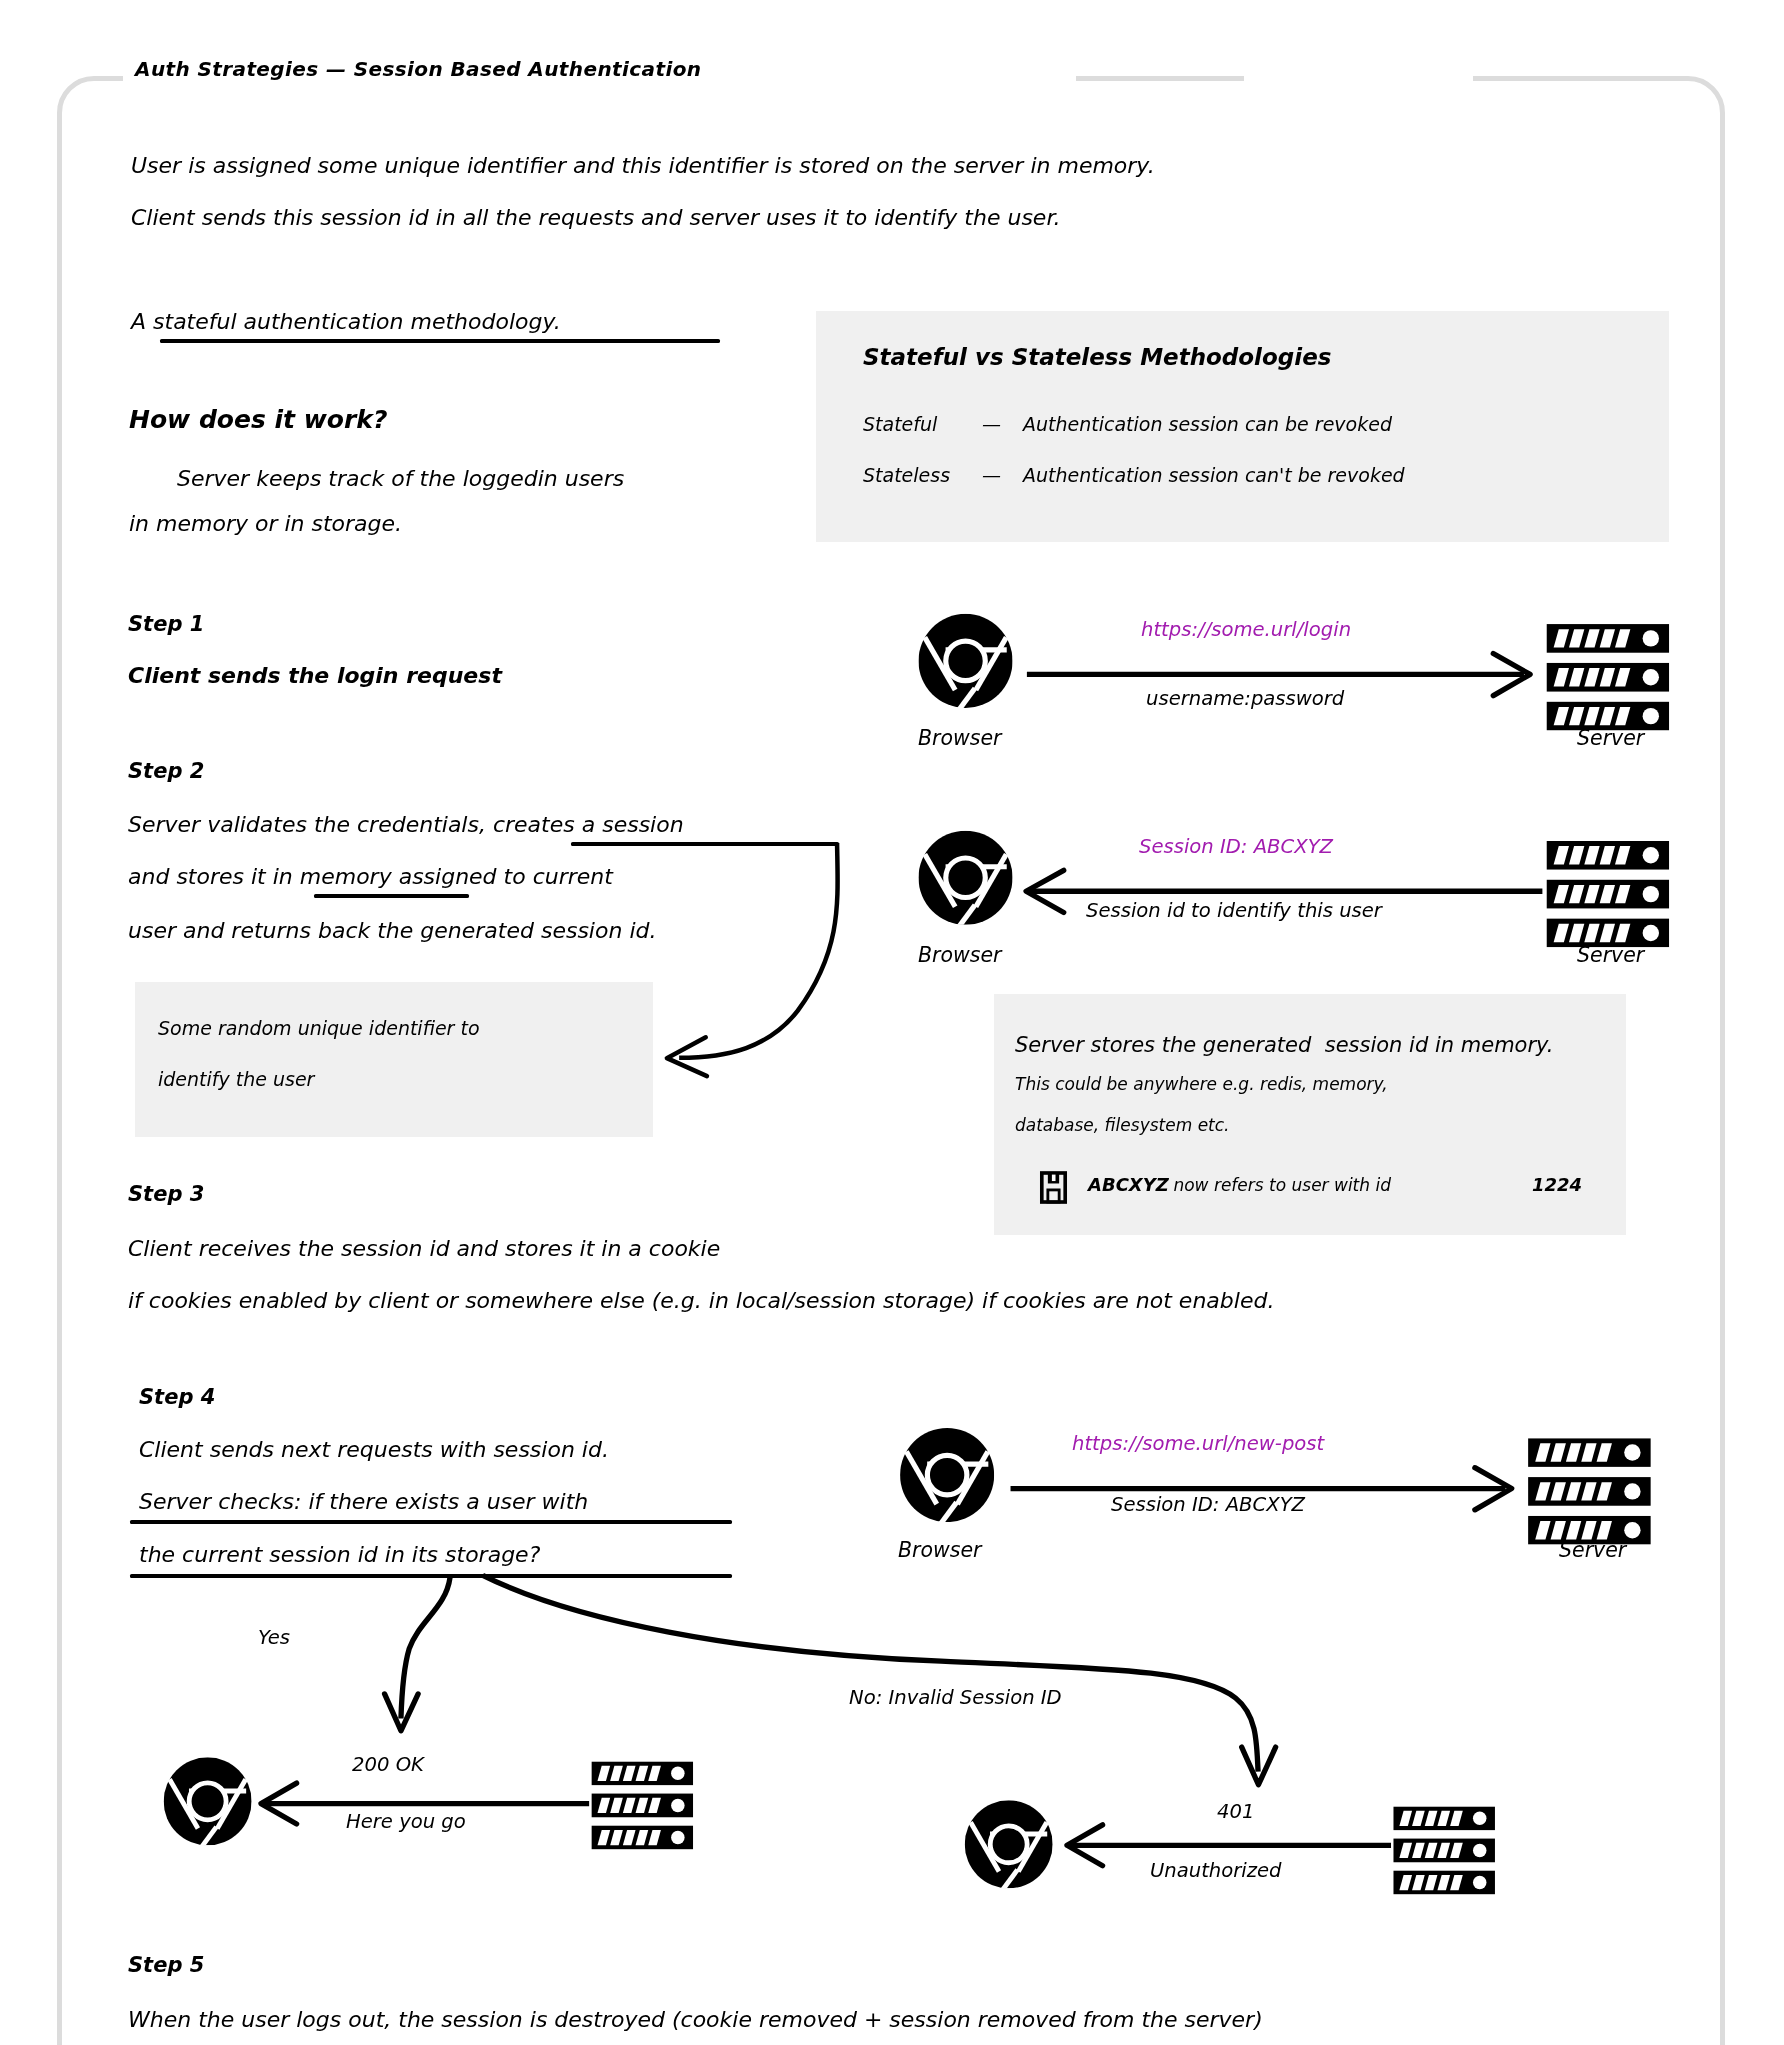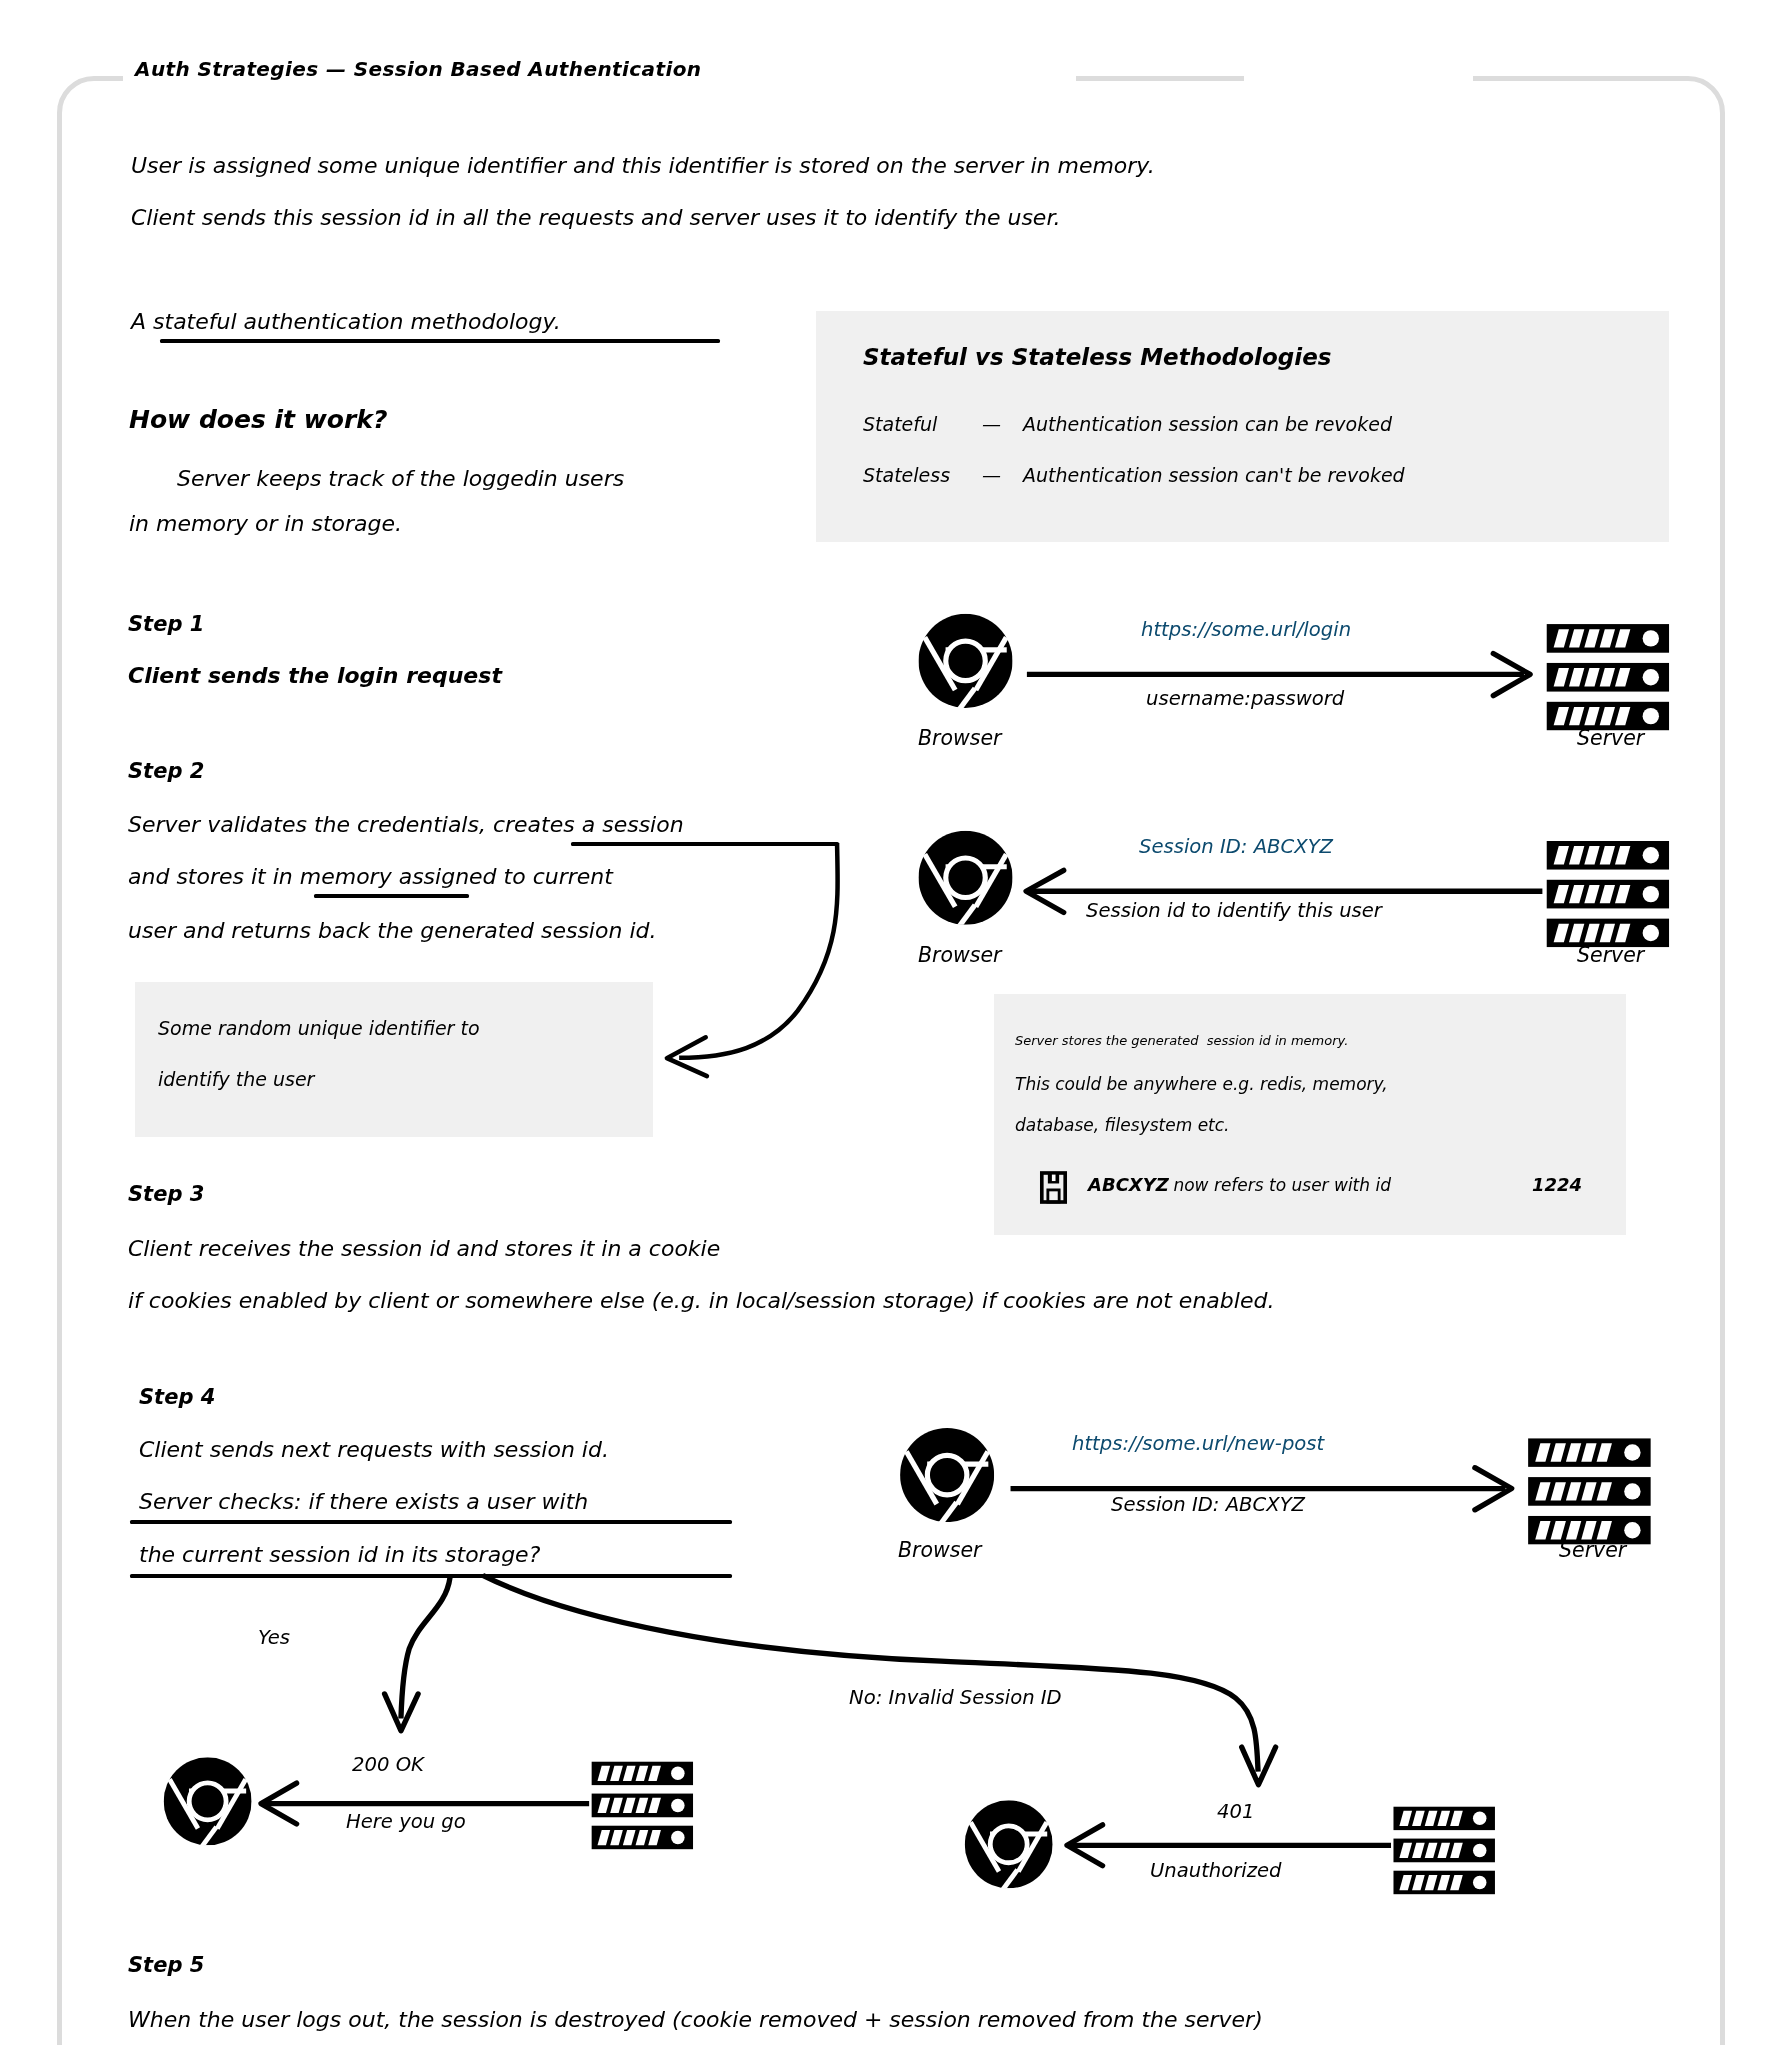--- a/index.html
+++ b/index.html
@@ -25,21 +25,21 @@
   .title{
     font-size:20px;font-weight:bold;font-style:italic;
     font-family:"DejaVu Sans", sans-serif; letter-spacing:0.4px;
   }
   .body-txt{font-size:22px;font-style:italic;font-family:"DejaVu Sans", sans-serif;}
   .body-sm{font-size:19px;font-style:italic;font-family:"DejaVu Sans", sans-serif;}
   .step-h{font-size:21px;font-weight:bold;font-style:italic;font-family:"DejaVu Sans", sans-serif;}
   .sec-h{font-size:25px;font-weight:bold;font-style:italic;font-family:"DejaVu Sans", sans-serif;}
   .box-h{font-size:23px;font-weight:bold;font-style:italic;font-family:"DejaVu Sans", sans-serif;}
   .lbl{font-size:19.6px;font-style:italic;font-family:"DejaVu Sans", sans-serif;}
-  .blue{color:#0c4a6e;}
+  .blue{color:#a21caf;}
   .caption{font-size:20.5px;font-style:italic;font-family:"DejaVu Sans", sans-serif;}
 
   
   .uline{position:absolute;background:#000;height:3.7px;border-radius:1.6px;}
 
   
   .note{position:absolute;background:#f0f0f0;}
 
   svg{display:block;overflow:visible;}
   .svg-layer{position:absolute;left:0;top:0;width:1785px;height:2228px;pointer-events:none;}
@@ -90,21 +90,21 @@
 <div class="t lbl blue" style="left:1139px;top:835px;">Session ID: ABCXYZ</div>
 <div class="t lbl" style="left:1086px;top:899px;">Session id to identify this user</div>
 <div class="t caption" style="left:918px;top:943px;">Browser</div>
 <div class="t caption" style="left:1577px;top:943px;">Server</div>
 
 <div class="note" style="left:135px;top:982px;width:518px;height:155px;"></div>
 <div class="t body-sm" style="left:158px;top:1017px;">Some random unique identifier to</div>
 <div class="t body-sm" style="left:158px;top:1068px;">identify the user</div>
 
 <div class="note" style="left:994px;top:994px;width:632px;height:241px;"></div>
-<div class="t body-sm" style="left:1015px;top:1033px;font-size:13px;">Server stores the generated  session id in memory.</div>
+<div class="t body-sm" style="left:1015px;top:1033px;font-size:21px;">Server stores the generated  session id in memory.</div>
 <div class="t body-sm" style="left:1015px;top:1074px;font-size:17px;">This could be anywhere e.g. redis, memory,</div>
 <div class="t body-sm" style="left:1015px;top:1115px;font-size:17px;">database, filesystem etc.</div>
 
 <svg style="position:absolute;left:1041px;top:1172px;" width="25" height="31" viewBox="0 0 62 76">
   <rect x="2" y="2" width="58" height="72" fill="none" stroke="#000" stroke-width="9"></rect>
   <rect x="17" y="2" width="28" height="26" fill="#000"></rect>
   <rect x="27" y="6" width="9" height="16" fill="#fff"></rect>
   <rect x="17" y="44" width="28" height="30" fill="none" stroke="#000" stroke-width="7"></rect>
 </svg>
 <div class="t" style="left:1088px;top:1174px;font-size:18px;font-weight:bold;font-style:italic;">ABCXYZ</div>

